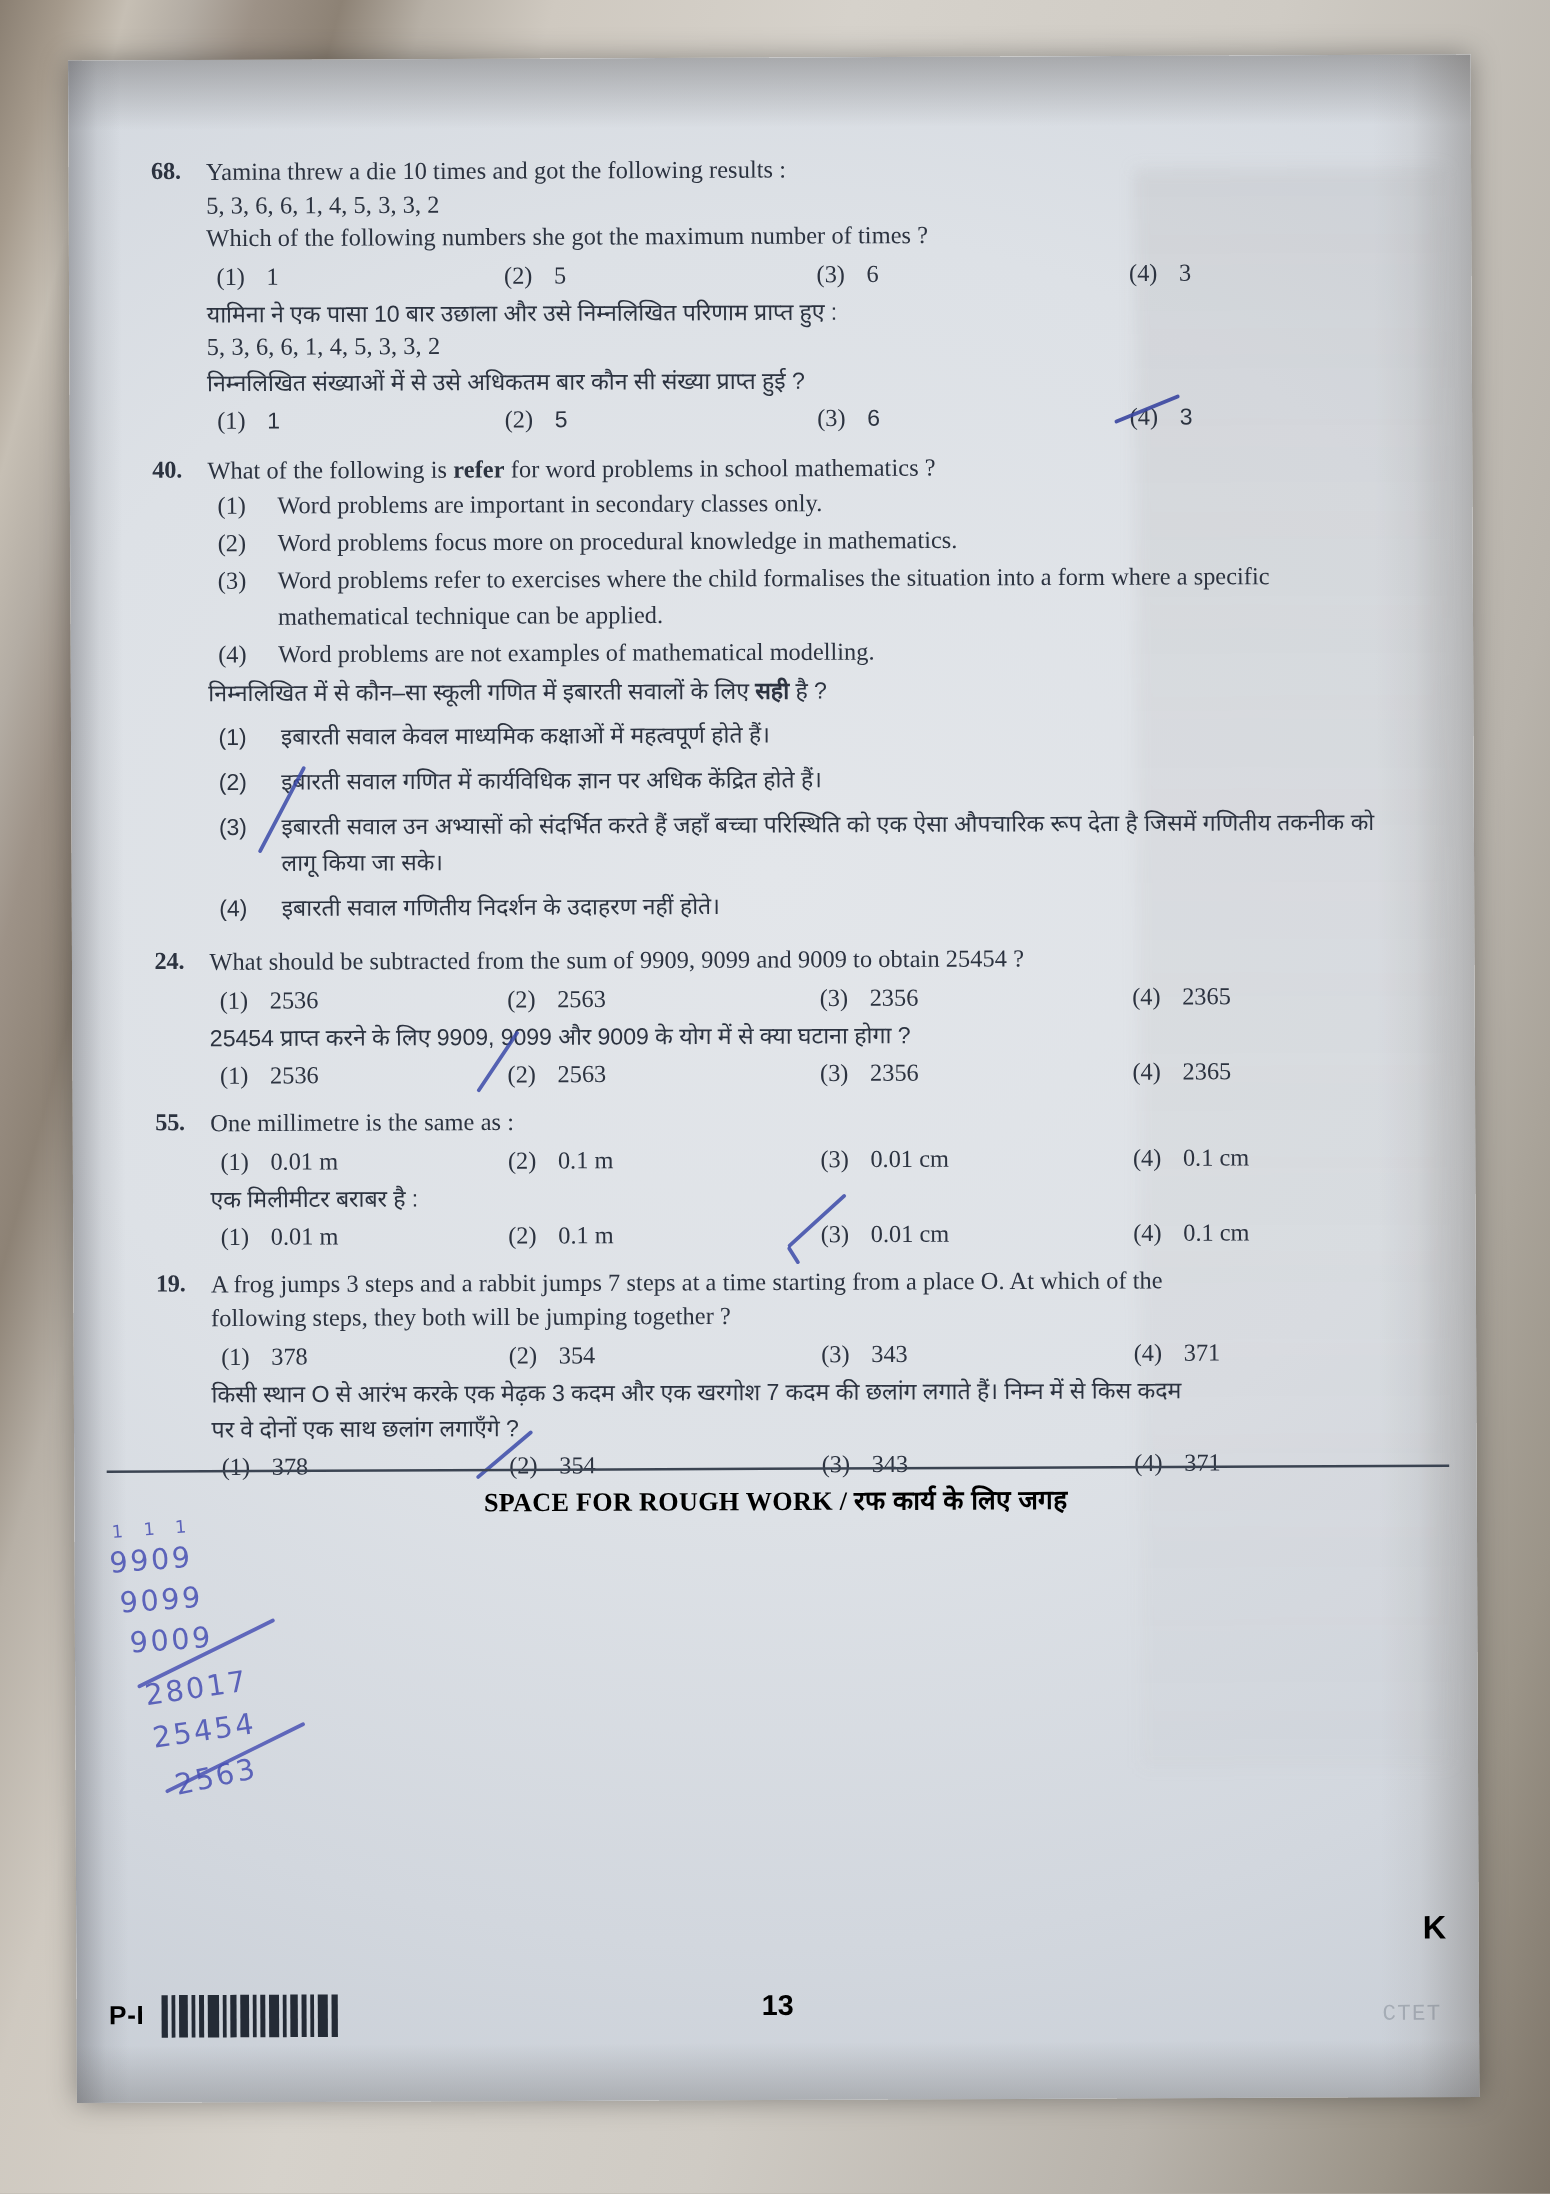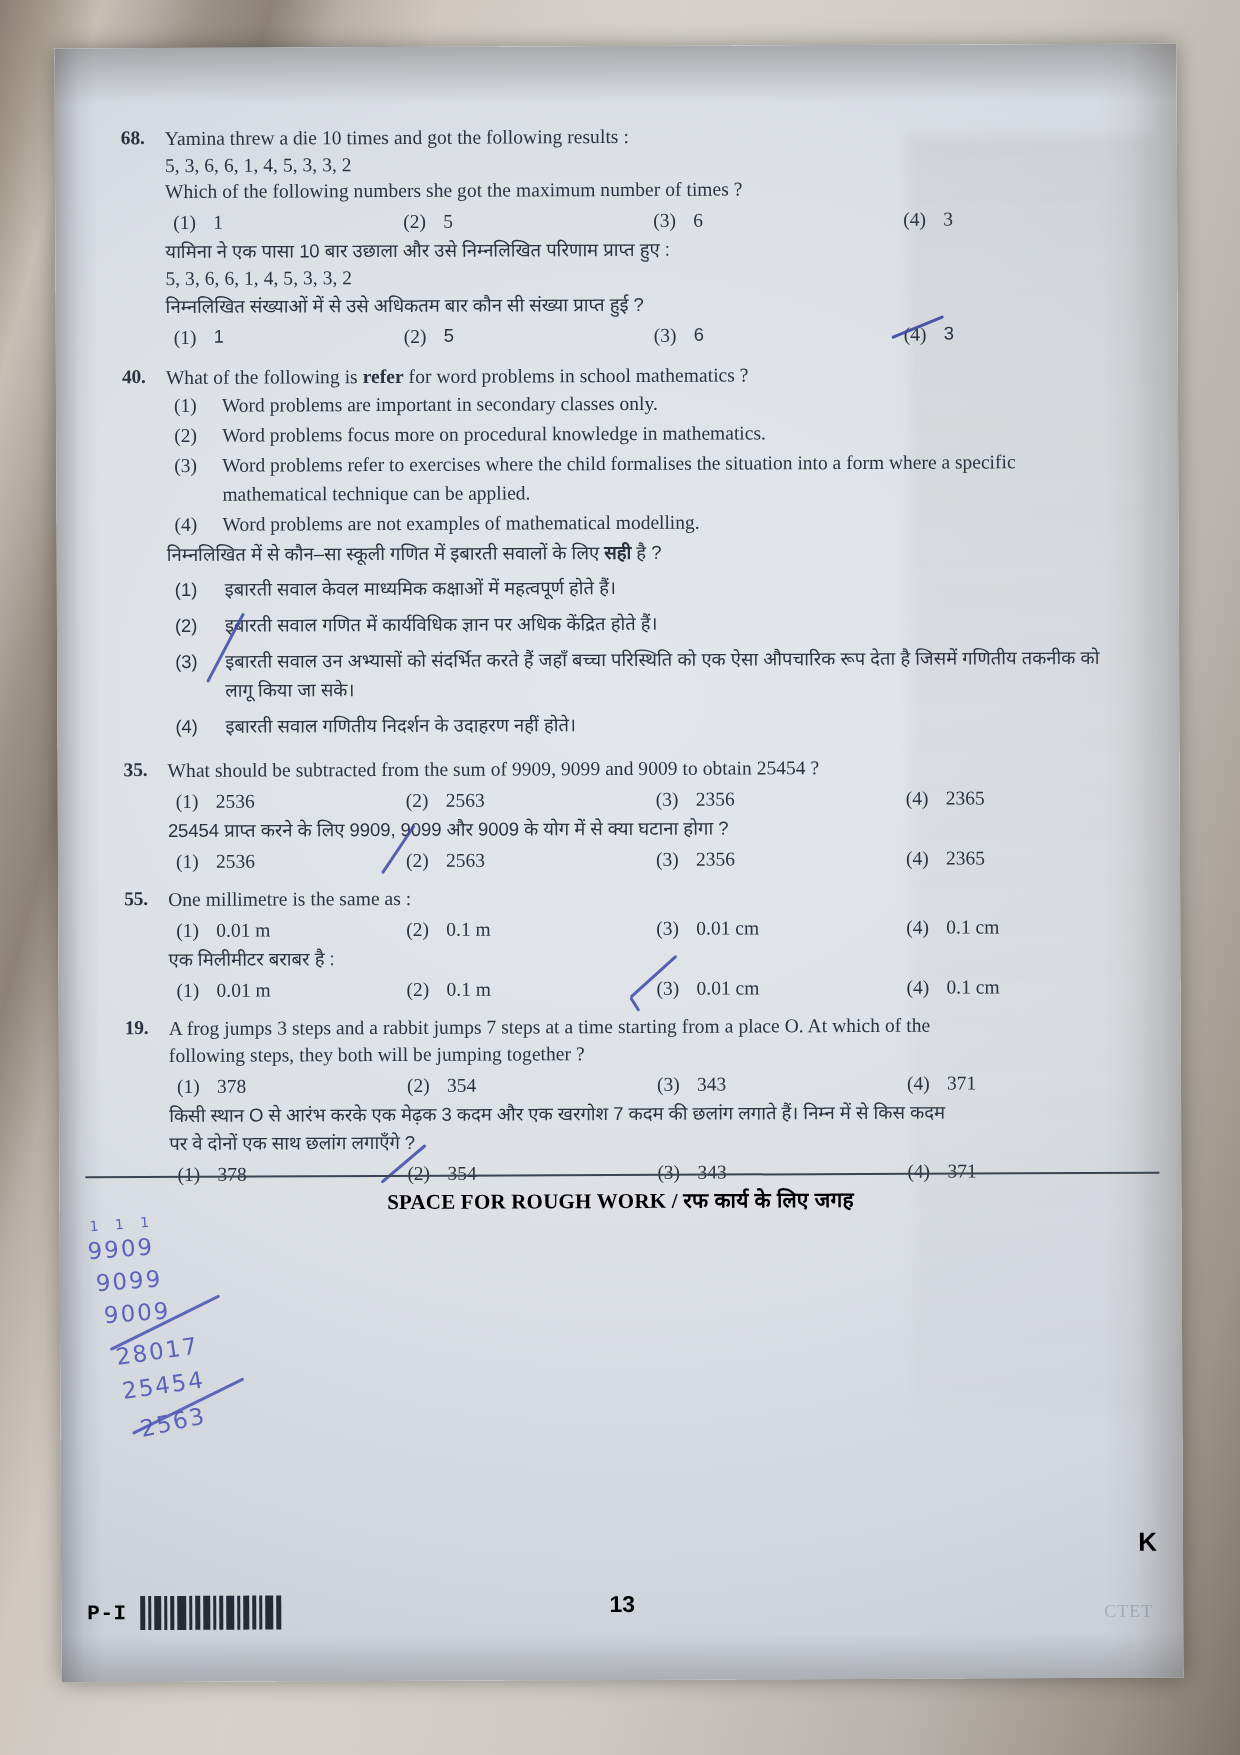--- a/index.html
+++ b/index.html
@@ -153,42 +153,42 @@
     transform-origin:left center;
     opacity:.85;border-radius:2px;
   }
   
   .footer{
     position:absolute;left:26px;right:22px;bottom:52px;
     display:flex;align-items:center;
   }
   .pcode{
     font-size:21px;font-weight:700;letter-spacing:.5px;
-    font-family:Liberation Mono, monospace;
+    font-family:Liberation Sans, sans-serif;
     margin-right:14px;
   }
   .barcode{
     display:flex;align-items:flex-end;height:34px;
   }
   .barcode i{display:block;background:#242b36;height:100%;margin-right:3px;}
   .pageno{
     position:absolute;left:0;right:0;bottom:62px;
     text-align:center;font-size:23px;font-weight:700;
     font-family:"Liberation Sans", sans-serif;
   }
   .setcode{
     position:absolute;right:26px;bottom:120px;
     font-size:26px;font-weight:700;
     font-family:"Liberation Sans", sans-serif;
   }
   .faint-right{
     position:absolute;right:30px;bottom:56px;
     font-size:18px;color:rgba(70,78,92,.28);
     letter-spacing:1px;
-    font-family:Liberation Serif, serif;
+    font-family:Liberation Mono, monospace;
   }
 </style>
 </head>
 <body>
 
 <div id="scan-bg"></div>
 
 <div id="page-sheet">
   <div class="scan-shade-top"></div>
   <div class="scan-shade-left"></div>
@@ -290,21 +290,21 @@
           </div>
           <div class="vo">
               <span class="lab">(4)</span>
               <span class="val">इबारती सवाल गणितीय निदर्शन के उदाहरण नहीं होते।</span>
             </div>
         </div>
       </div>
     </div>
 
     <div class="q" style="margin-top:10px;">
-      <div class="qnum">35.</div>
+      <div class="qnum">24.</div>
       <div class="qbody">
         <div class="line">What should be subtracted from the sum of 9909, 9099 and 9009 to obtain 25454 ?</div>
         <div class="opts">
           <div class="o">
               <span class="lab">(1)</span>
               <span class="val">2536</span>
             </div>
           <div class="o">
               <span class="lab">(2)</span>
               <span class="val">2563</span>

